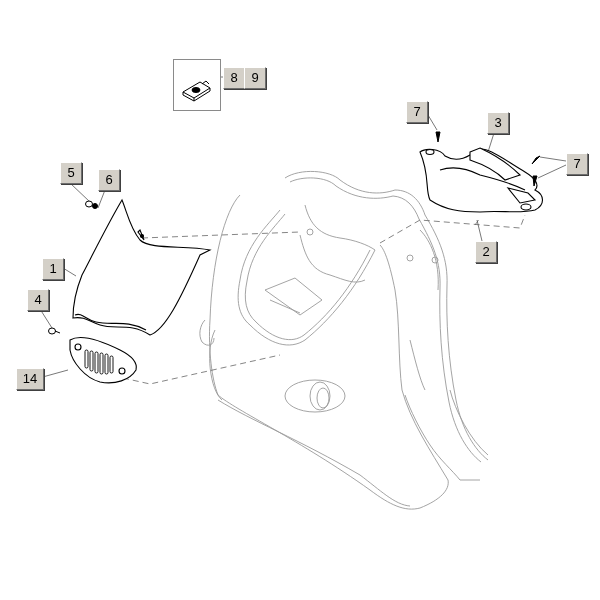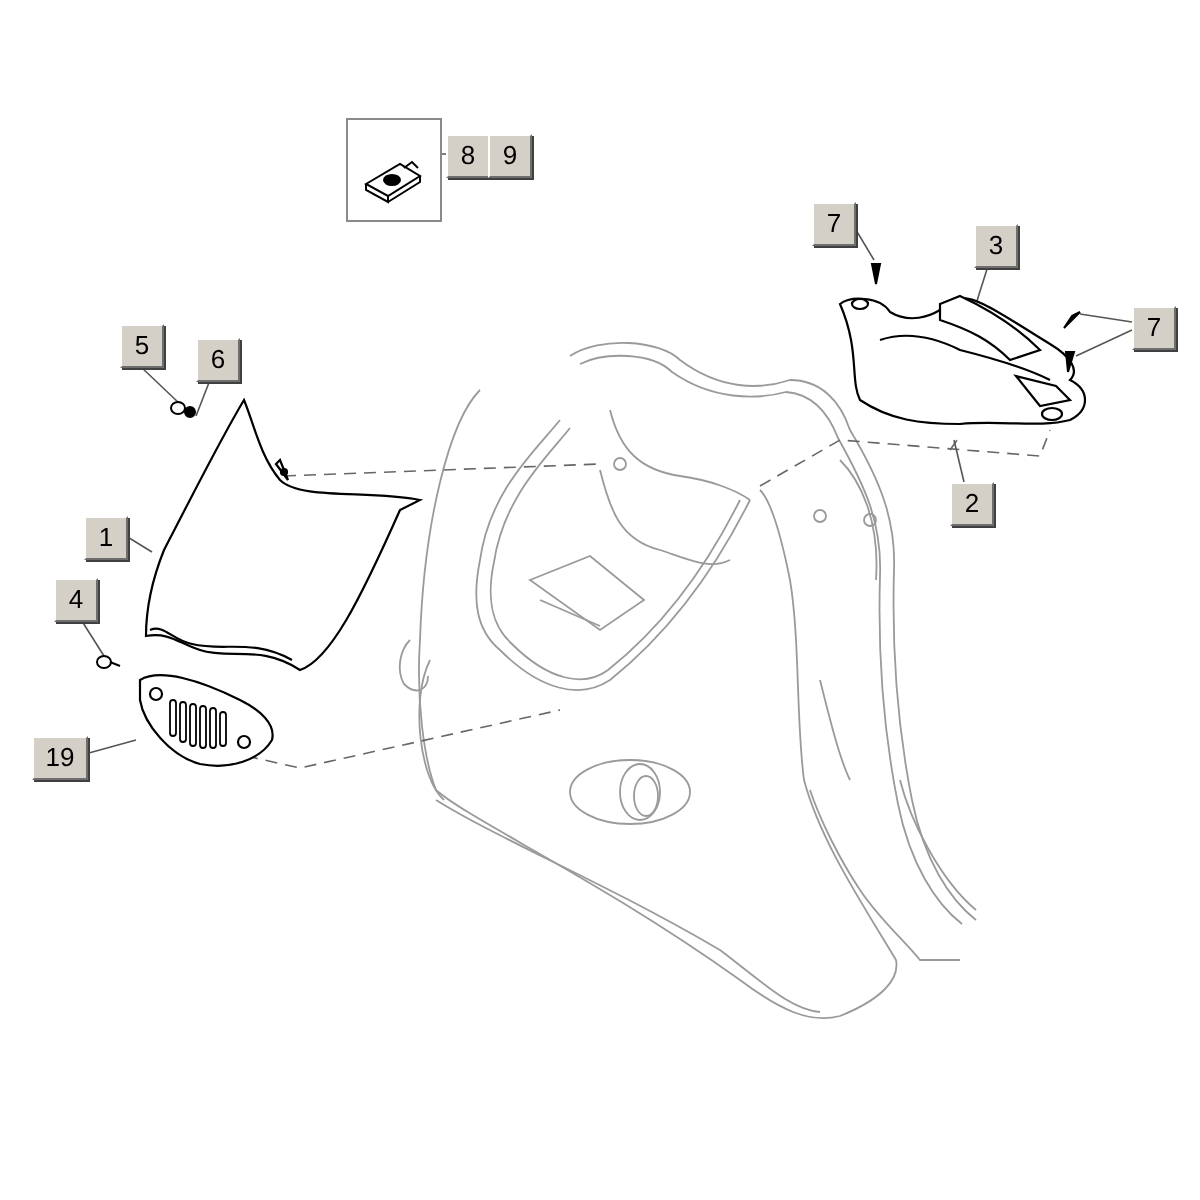--- a/index.html
+++ b/index.html
@@ -160,13 +160,13 @@
 <div class="callout" style="left:223px;top:67px;">8</div>
 <div class="callout" style="left:244px;top:67px;">9</div>
 <div class="callout" style="left:406px;top:101px;">7</div>
 <div class="callout" style="left:487px;top:112px;">3</div>
 <div class="callout" style="left:566px;top:153px;">7</div>
 <div class="callout" style="left:60px;top:162px;">5</div>
 <div class="callout" style="left:98px;top:169px;">6</div>
 <div class="callout" style="left:475px;top:241px;">2</div>
 <div class="callout" style="left:42px;top:258px;">1</div>
 <div class="callout" style="left:27px;top:289px;">4</div>
-<div class="callout" style="left:16px;top:368px;min-width:22px;">19</div>
+<div class="callout" style="left:16px;top:368px;min-width:22px;">14</div>
 
 </body></html>

